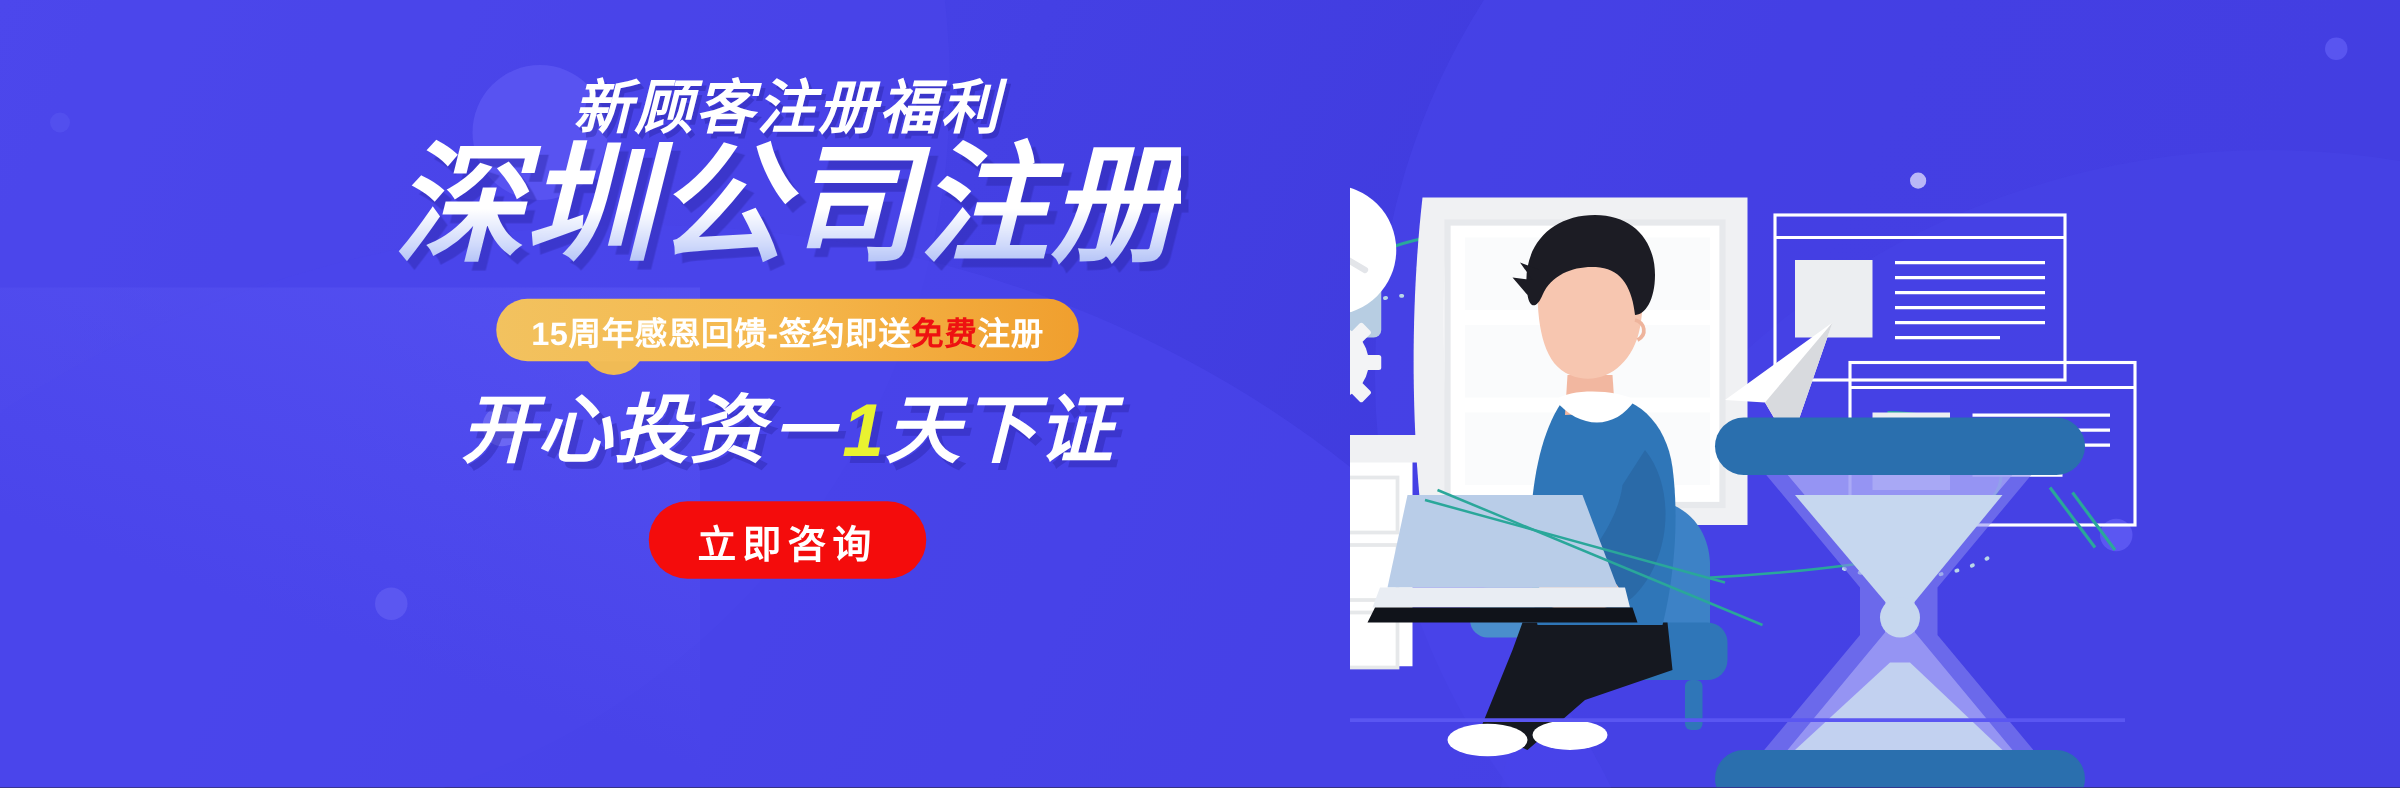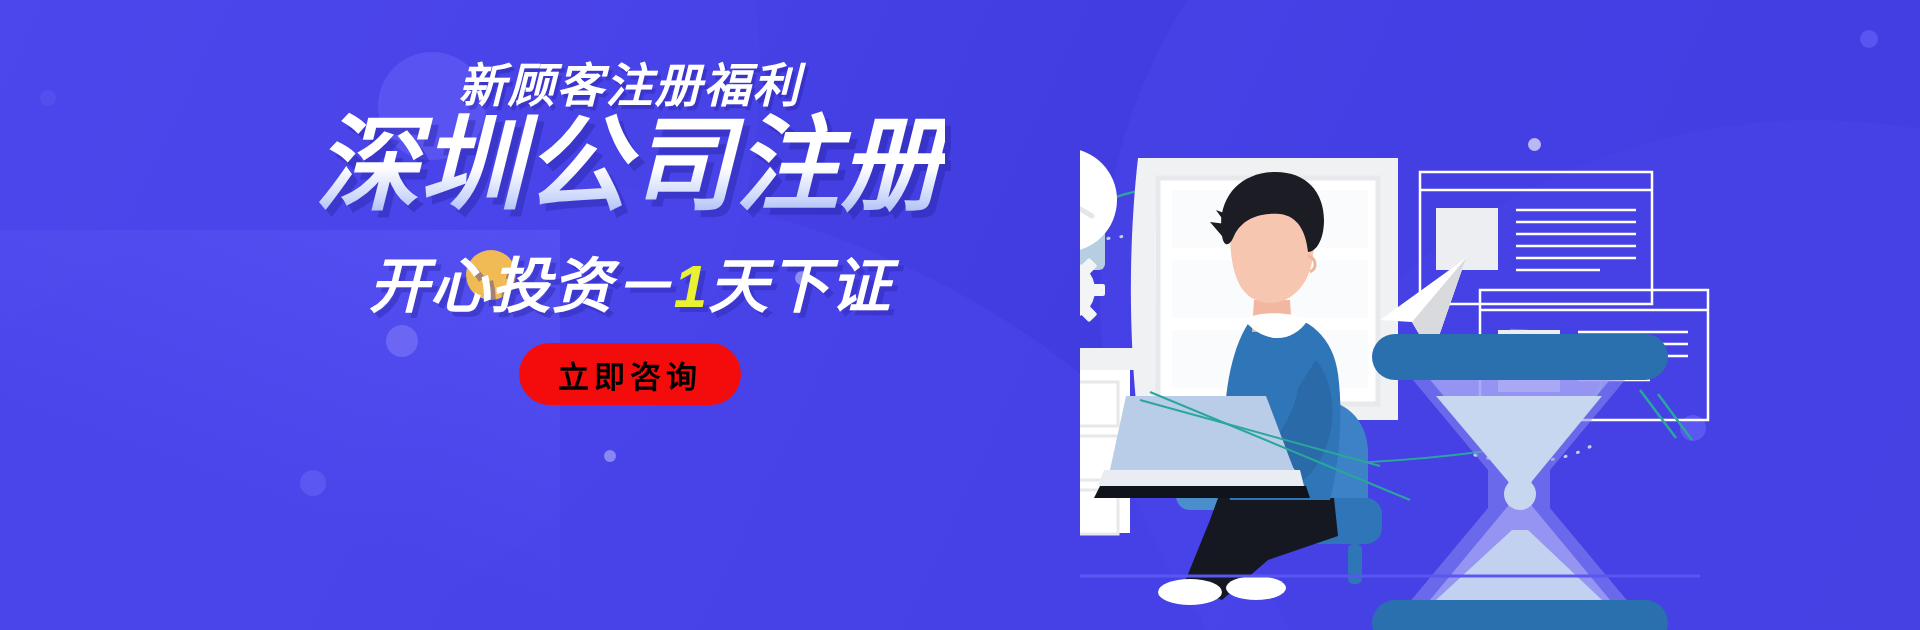--- a/index.html
+++ b/index.html
@@ -64,29 +64,29 @@
     filter:drop-shadow(6px 7px 0 rgba(40,34,160,.40));
   }
   .badge{
     margin-top:18px;height:50px;padding:0 28px;border-radius:26px;
     display:flex;align-items:center;justify-content:center;white-space:nowrap;
     background:linear-gradient(90deg,#f2c25f 0%,#f5b94f 45%,#f09f2e 100%);
     color:#ffffff;font-size:26px;font-weight:bold;letter-spacing:.5px;
   }
   .badge .hot{color:#ee1111;}
   .tagline{
-    margin-top:36px;white-space:nowrap;
+    margin-top:26px;white-space:nowrap;
     font-size:60px;line-height:1;font-weight:bold;font-style:italic;letter-spacing:1px;
     color:#ffffff;
     text-shadow:5px 5px 0 rgba(40,34,160,.38);
   }
   .tagline .num{color:#e9f230;}
   .cta{
     margin-top:26px;width:222px;height:62px;border-radius:31px;border:0;cursor:pointer;
-    background:#f40c0c;color:#000000;font-size:31px;font-weight:bold;letter-spacing:5px;
+    background:#f40c0c;color:#ffffff;font-size:31px;font-weight:bold;letter-spacing:5px;
     font-family:inherit;
     display:flex;align-items:center;justify-content:center;
   }
 
   
   .art{position:absolute;left:1080px;top:0;width:840px;height:630px;}
   .art svg{display:block;}
 </style>
 </head>
 <body>
@@ -294,20 +294,25 @@
       <line x1="-260" y1="576" x2="620" y2="576" stroke="#5a56f2" stroke-width="3"></line>
     </svg>
   </div>
 
   <div class="copy">
 
     <div class="eyebrow">新顾客注册福利</div>
 
     <div class="headline">深圳公司注册</div>
 
+    <div class="badge">
+      <span>15周年感恩回馈-签约即送</span>
+        <span class="hot">免费</span>
+        <span>注册</span>
+    </div>
 
     <div class="tagline">
       <span>开心投资－</span><span class="num">1</span><span>天下证</span>
     </div>
 
     <button class="cta">立即咨询</button>
   </div>
 
 </div>
 

